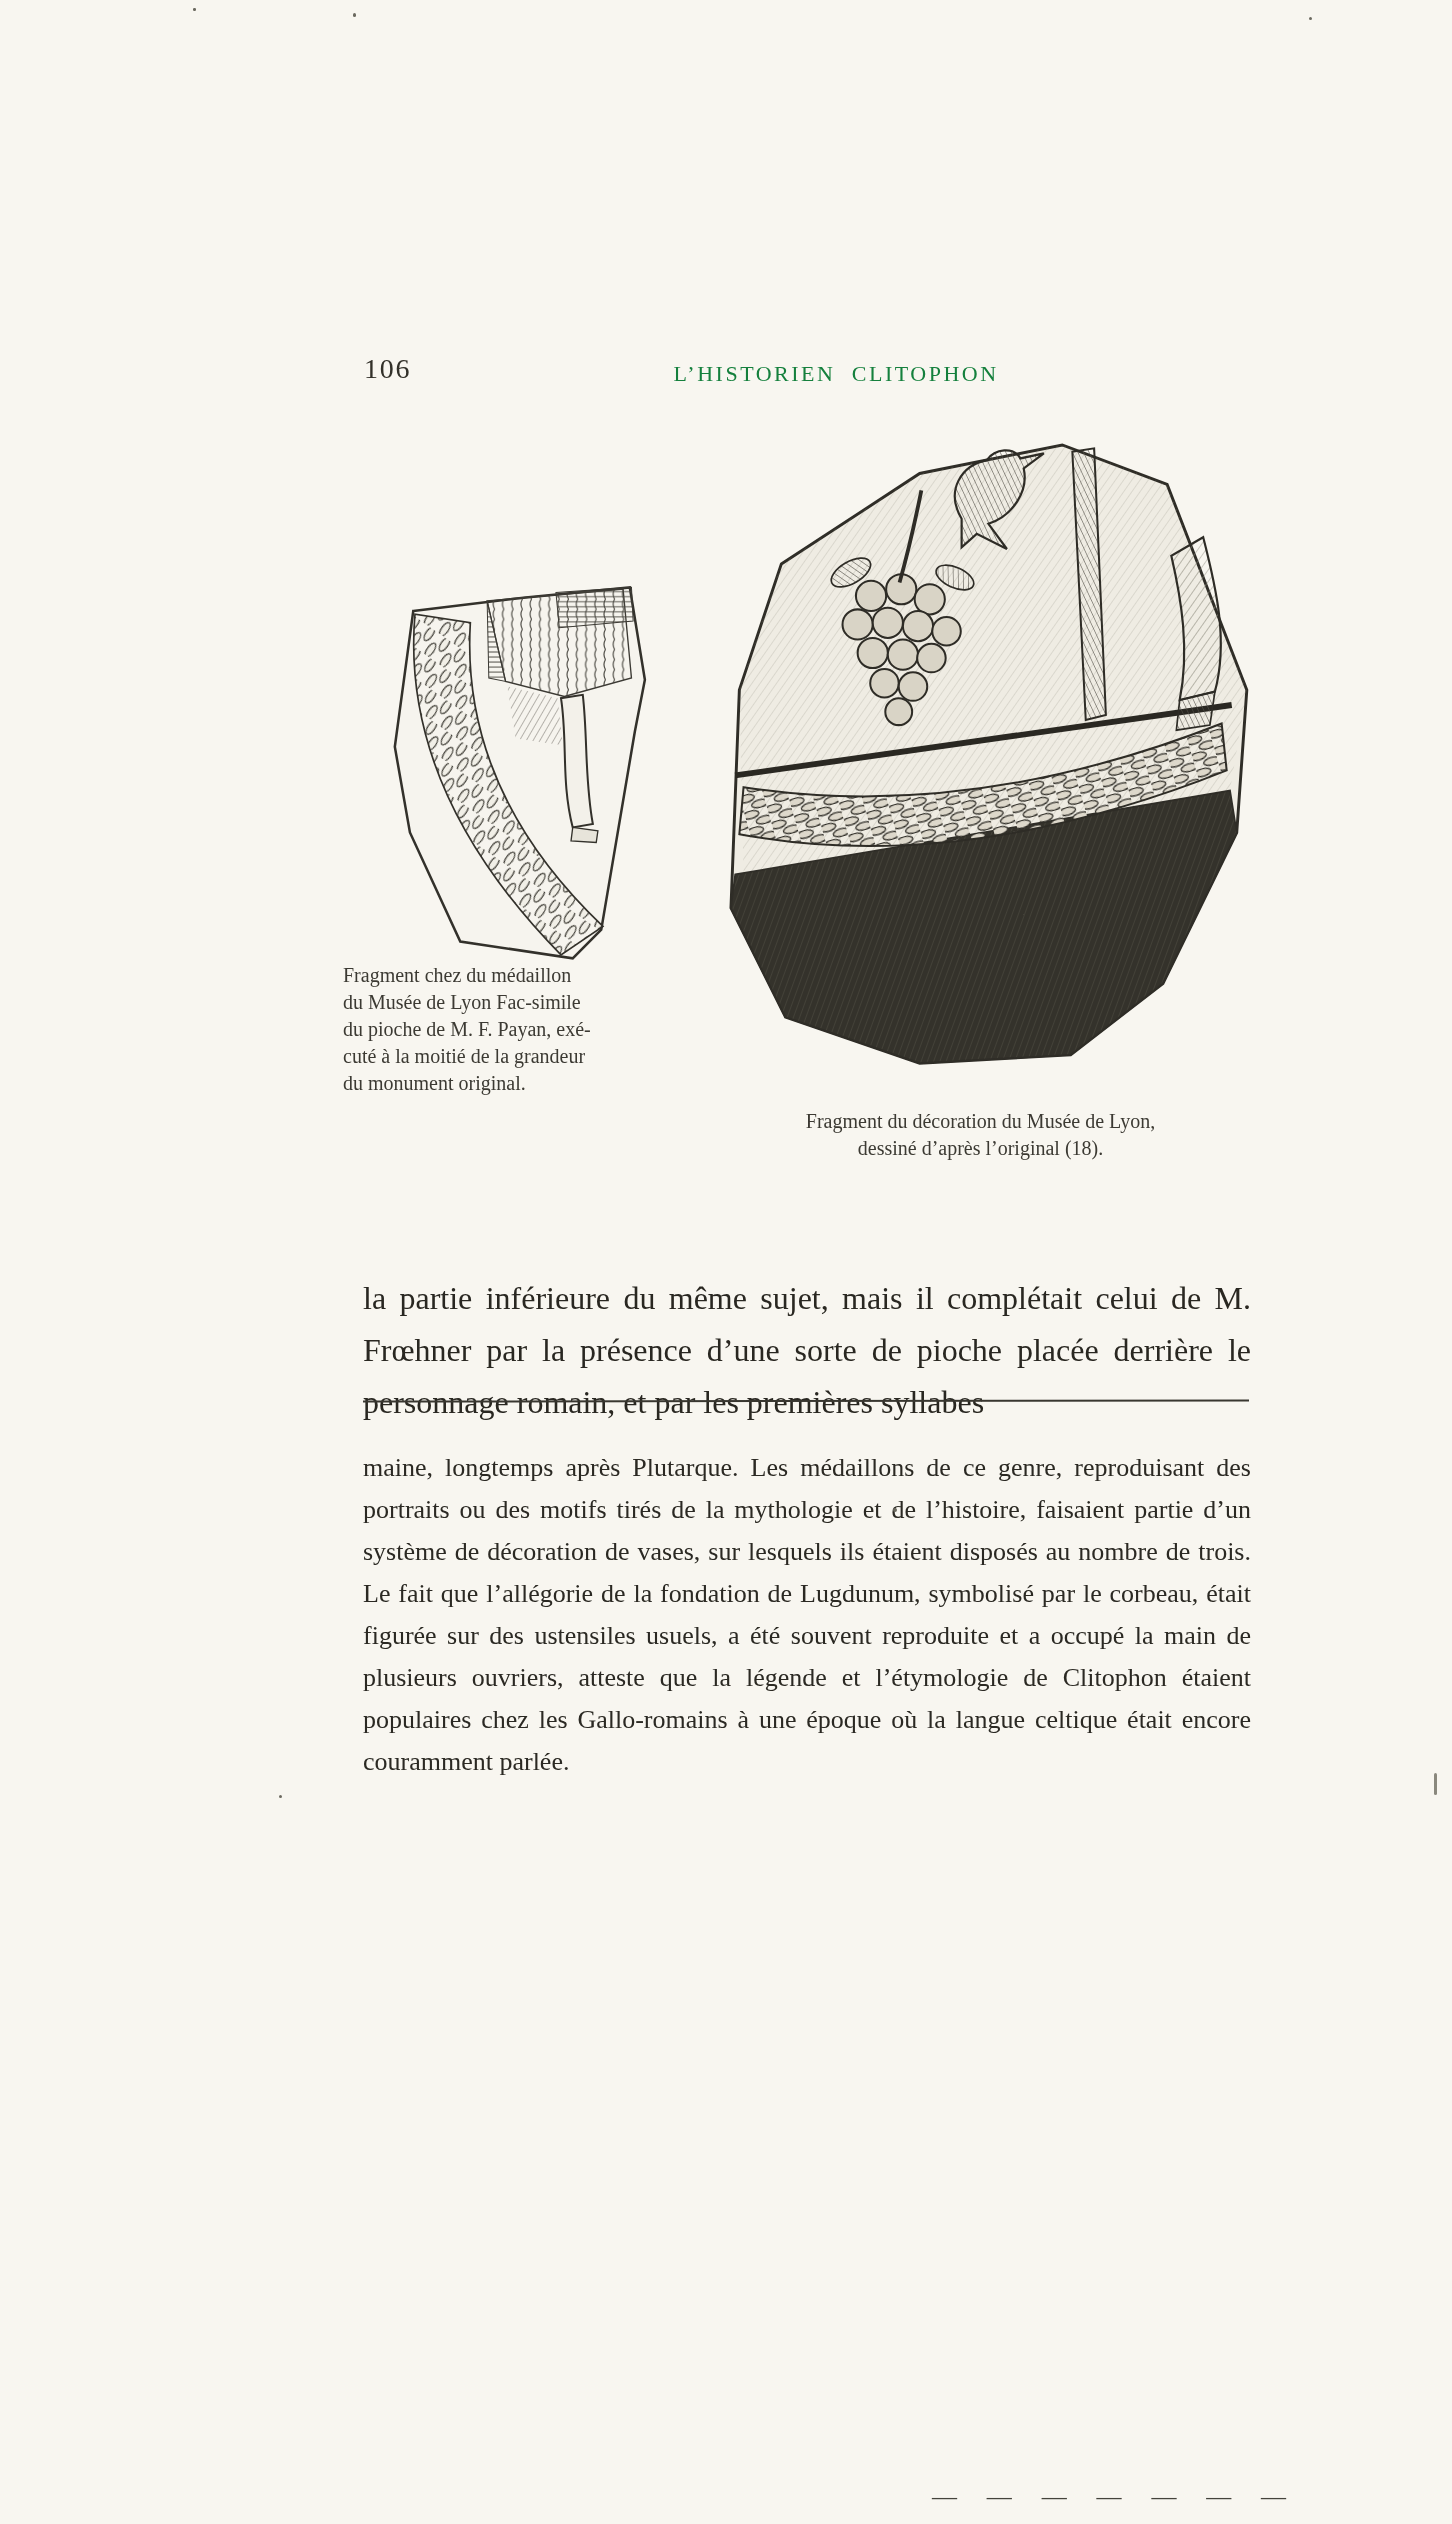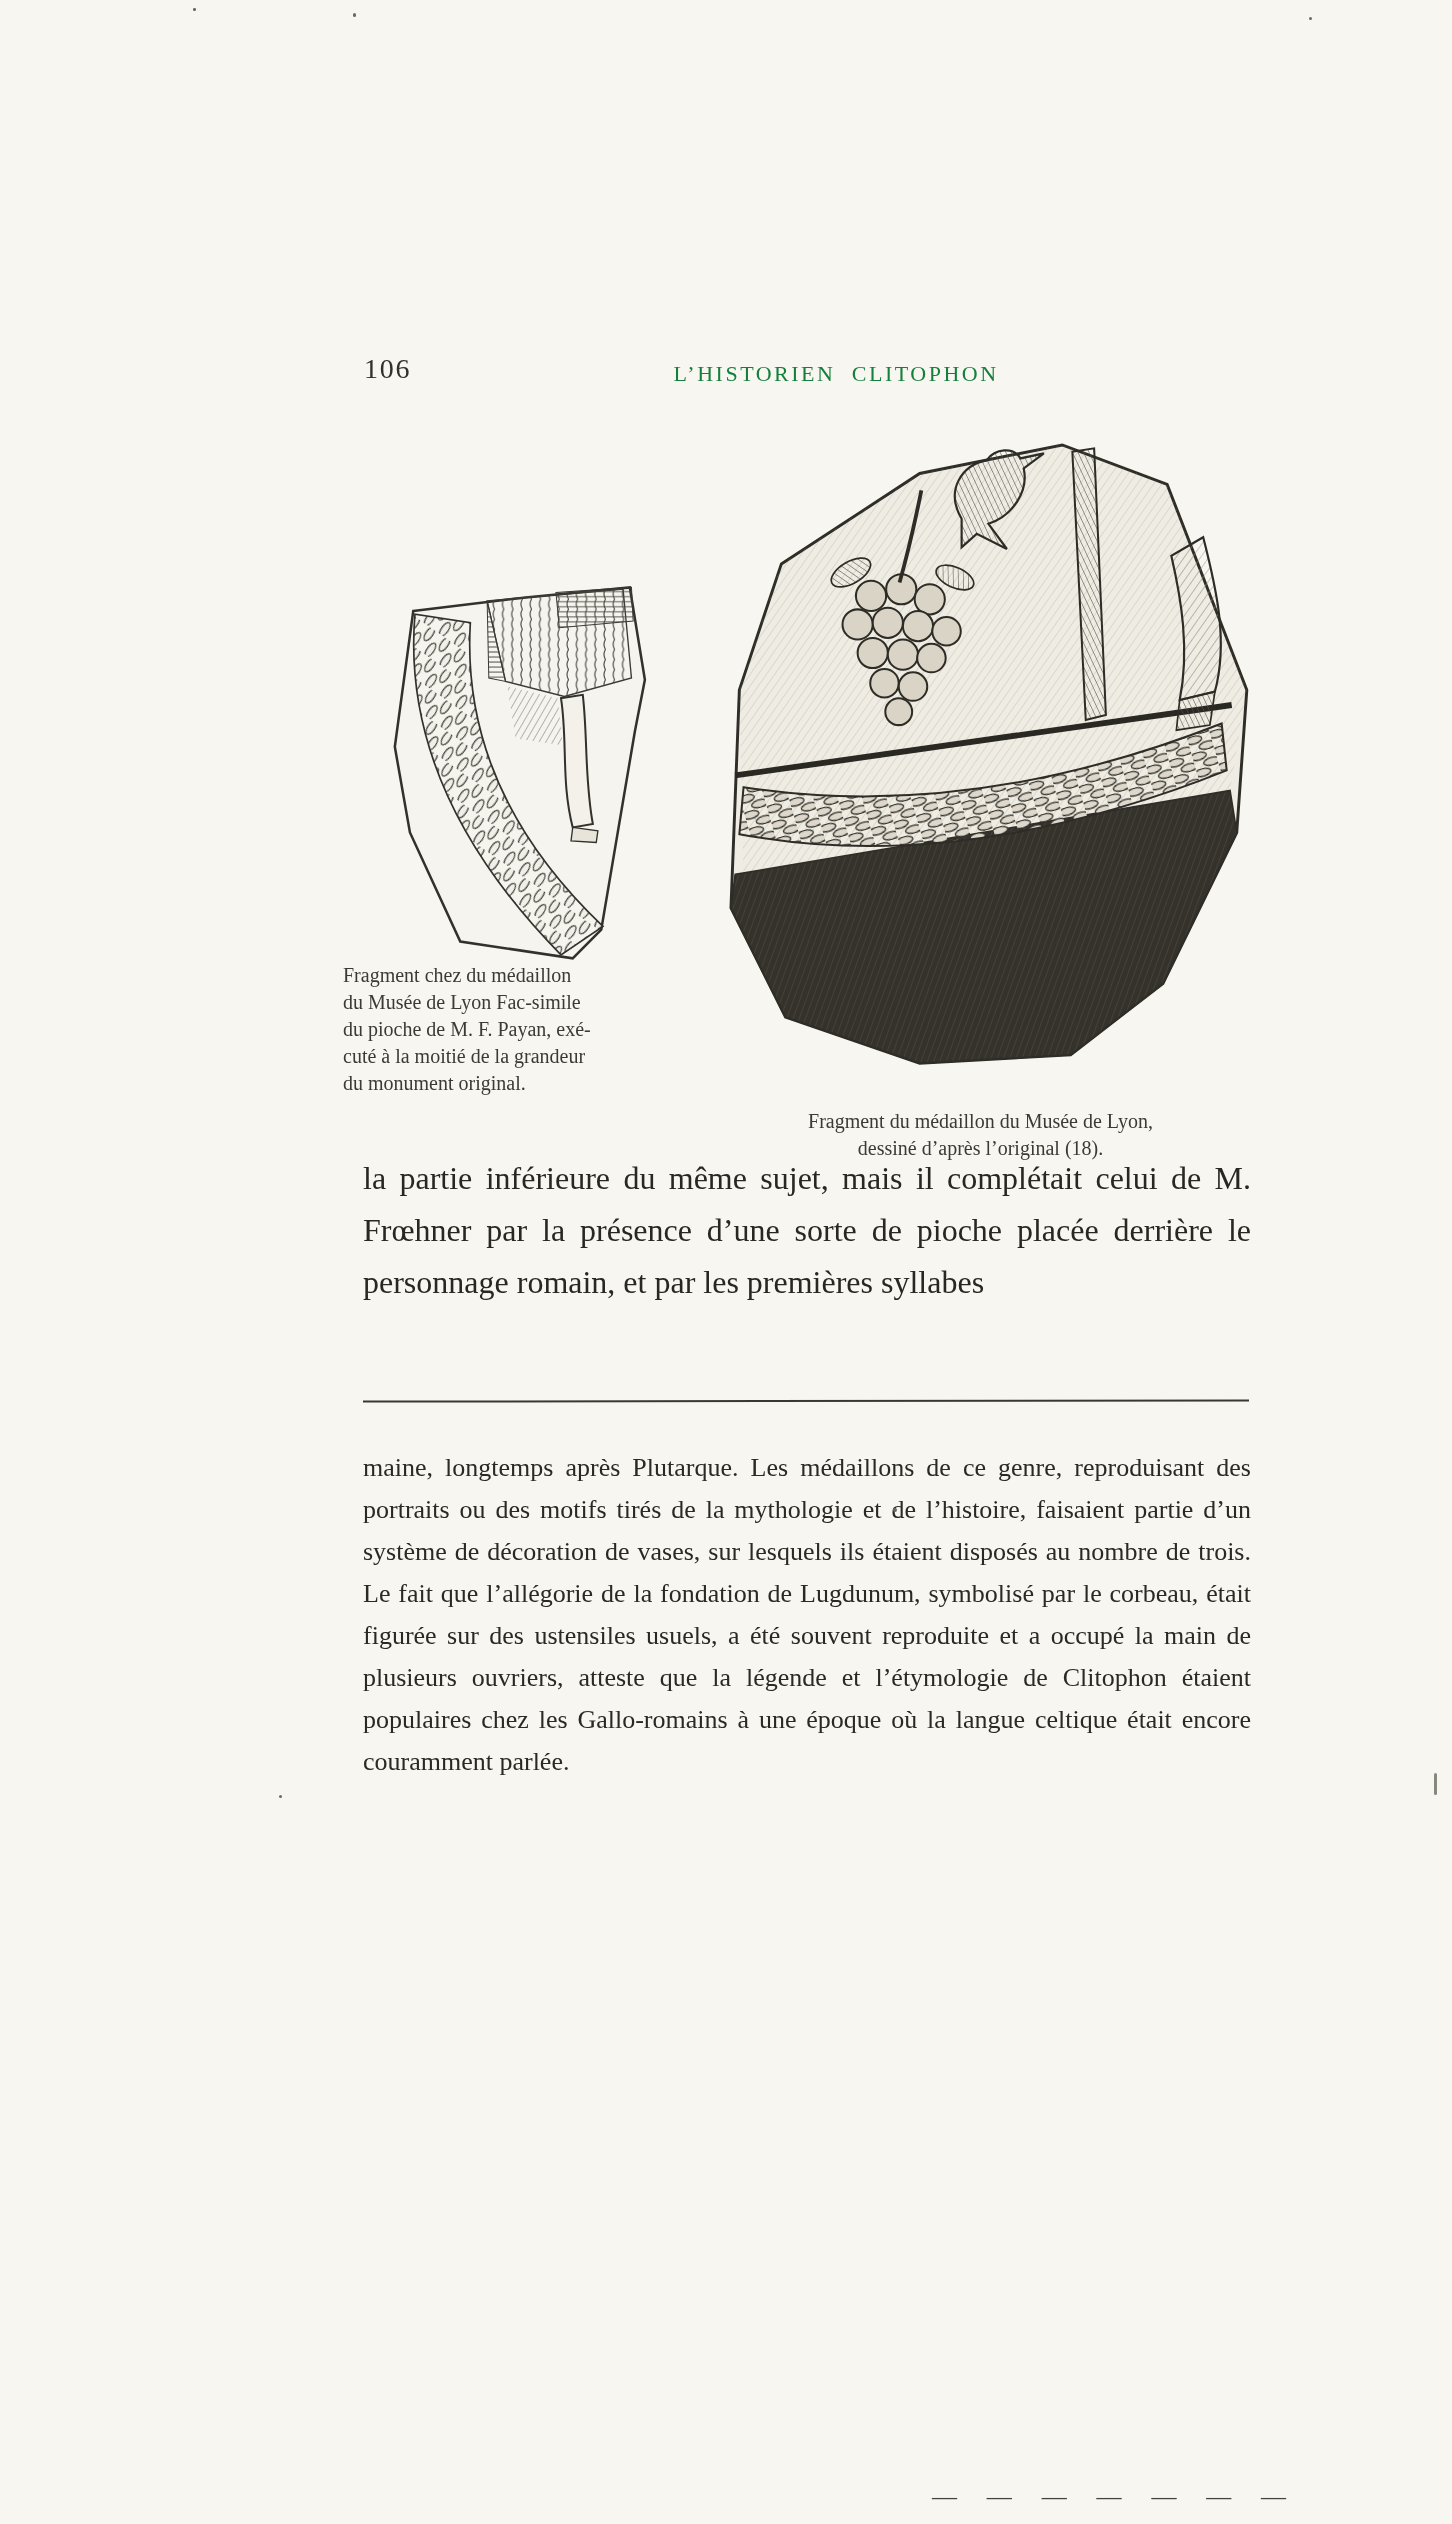--- a/index.html
+++ b/index.html
@@ -27,21 +27,21 @@
   .caption-left{
     position:absolute;left:343px;top:962px;width:324px;
     font-size:20px;line-height:27px;color:#3c3a33;text-align:left;
   }
   .caption-right{
     position:absolute;left:710px;top:1108px;width:541px;
     font-size:20px;line-height:27px;color:#3c3a33;text-align:center;
   }
   
   .body-paragraph{
-    position:absolute;left:363px;top:1152px;width:888px;margin:0;
+    position:absolute;left:363px;top:1272px;width:888px;margin:0;
     font-size:32px;line-height:52px;text-align:justify;color:#292721;
   }
   
   .footnote-rule{
     position:absolute;left:363px;top:1400px;width:886px;height:0;
     border-top:2.5px solid #393730;
     transform:rotate(-0.08deg);
   }
   
   .footnotes{
@@ -165,21 +165,21 @@
 
   <div class="caption-left">
     <div>Fragment chez du médaillon</div>
     <div>du Musée de Lyon  Fac-simile</div>
     <div>du pioche de M. F. Payan, exé-</div>
     <div>cuté à la moitié de la grandeur</div>
     <div>du monument original.</div>
   </div>
 
   <div class="caption-right">
-    <div>Fragment du médaillon du Musée de Lyon,</div>
+    <div>Fragment du décoration du Musée de Lyon,</div>
     <div>dessiné d’après l’original (18).</div>
   </div>
 
   <p class="body-paragraph">la partie inférieure du même sujet, mais il complétait celui de M. Frœhner par la présence d’une sorte de pioche placée derrière le personnage romain, et par les premières syllabes</p>
 
   <div class="footnote-rule"></div>
 
   <div class="footnotes">
     <p>maine, longtemps après Plutarque. Les médaillons de ce genre, reproduisant des portraits ou des motifs tirés de la mythologie et de l’histoire, faisaient partie d’un système de décoration de vases, sur lesquels ils étaient disposés au nombre de trois. Le fait que l’allégorie de la fondation de Lugdunum, symbolisé par le corbeau, était figurée sur des ustensiles usuels, a été souvent reproduite et a occupé la main de plusieurs ouvriers, atteste que la légende et l’étymologie de Clitophon étaient populaires chez les Gallo-romains à une époque où la langue celtique était encore couramment parlée.</p>
   </div>

